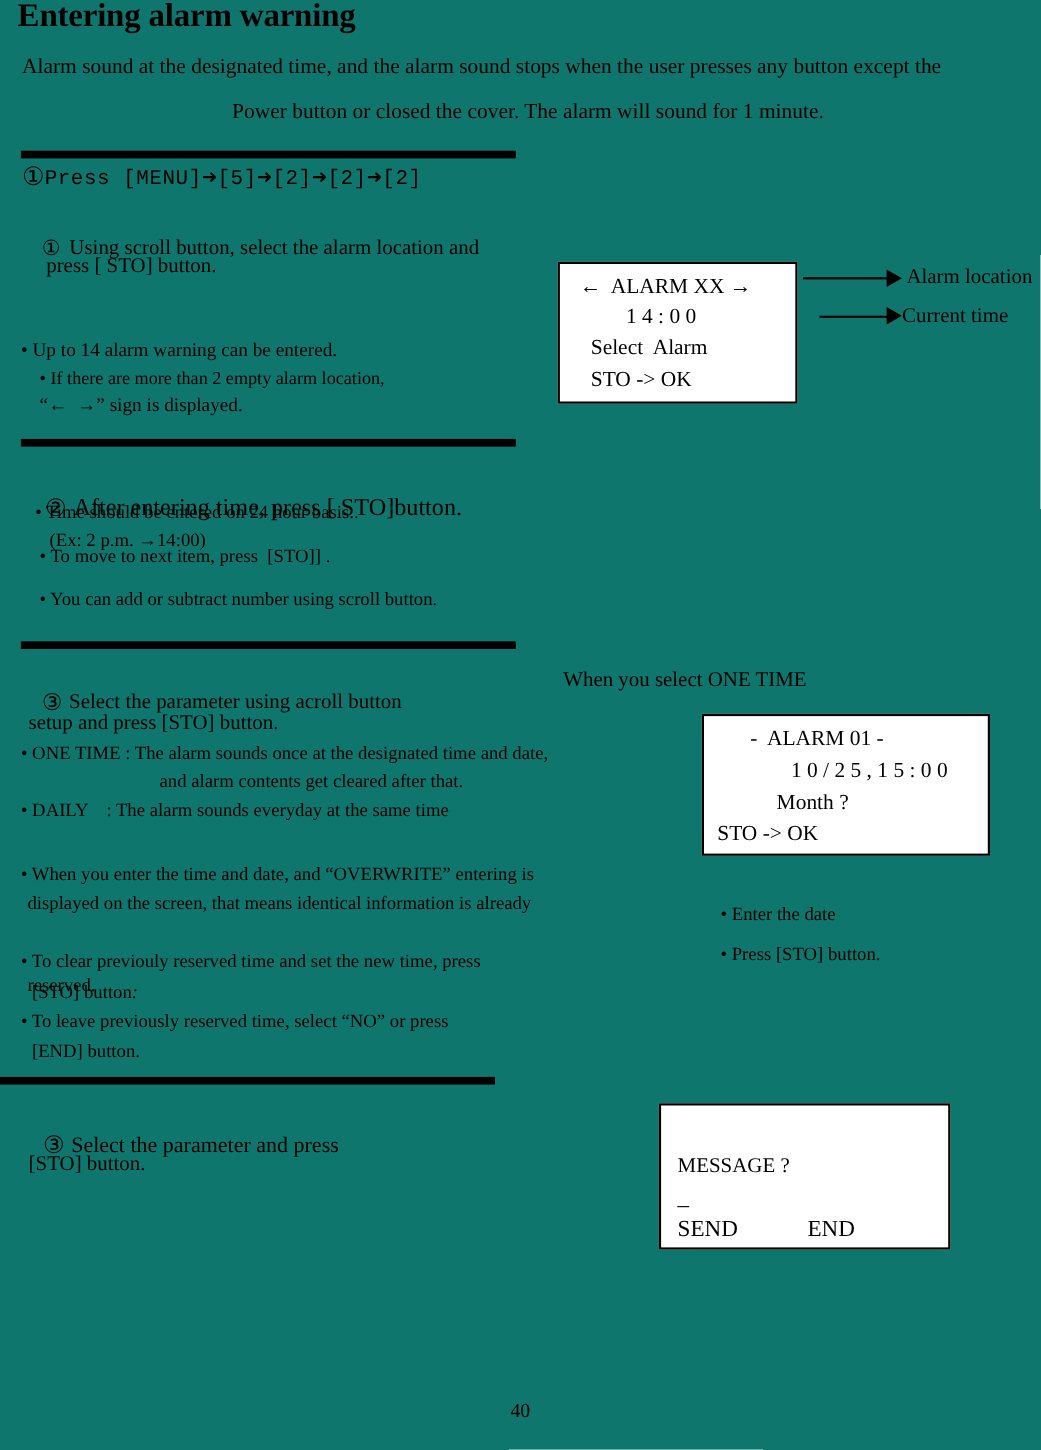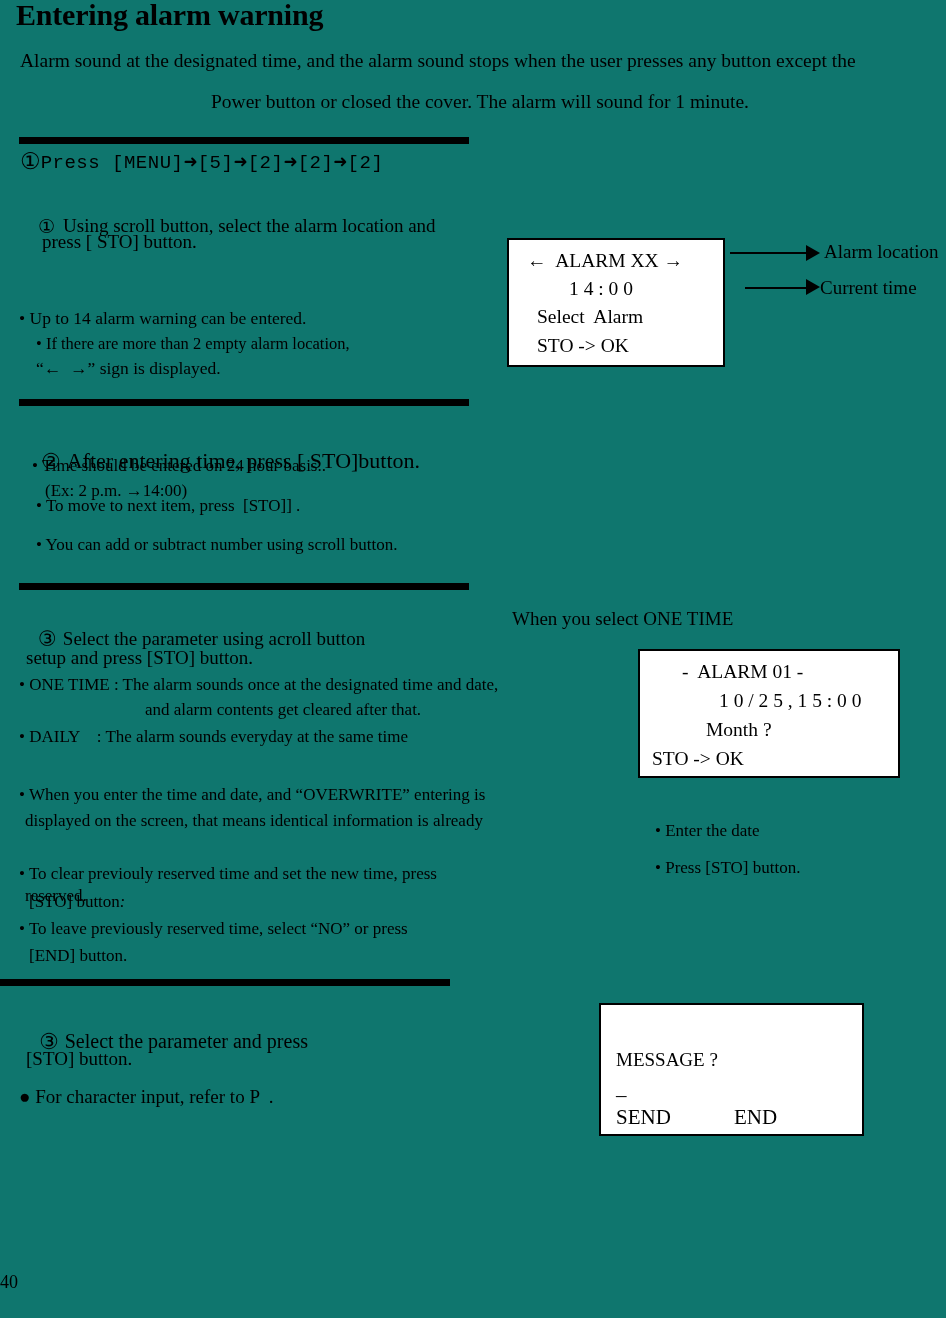--- a/index.html
+++ b/index.html
@@ -99,20 +99,21 @@
     border-top: 8px solid transparent;
     border-bottom: 8px solid transparent;
     border-left: 14px solid #000000;
   }
 
   
   .page-number {
     left: 0;
     top: 1272px;
     width: 946px;
+    text-align: center;
     font-size: 18px;
   }
 </style>
 </head>
 <body>
 
 <div id="page">
 
   <div class="abs page-title">Entering alarm warning</div>
 
@@ -190,21 +191,20 @@
 
   <div class="abs t s17" style="left:655px; top:821px;">• Enter the date</div>
   <div class="abs t s17" style="left:655px; top:858px;">• Press [STO] button.</div>
 
   <div class="abs divider" style="left:0px; top:979px; width:450px;"></div>
 
   <div class="abs t s20" style="left:19px; top:1007px;">
     <span class="circled" style="font-size:22px;">③</span><span style="padding-left:6px;">Select the parameter and press</span>
   </div>
   <div class="abs t s19" style="left:26px; top:1048px;">[STO] button.</div>
-  <div class="abs t s19" style="left:19px; top:1086px;">● For character input, refer to P  .</div>
 
   <div class="abs lcd" style="left:599px; top:1003px; width:265px; height:133px;">
     <div class="lcd-line" style="left:15px; top:44px; font-size:19px;">MESSAGE ?</div>
     <div class="lcd-line" style="left:15px; top:78px; font-size:21px;">–</div>
     <div class="lcd-line" style="left:15px; top:100px; font-size:21px;">SEND</div>
     <div class="lcd-line" style="left:133px; top:100px; font-size:21px;">END</div>
   </div>
 
   <div class="abs page-number">40</div>
 

